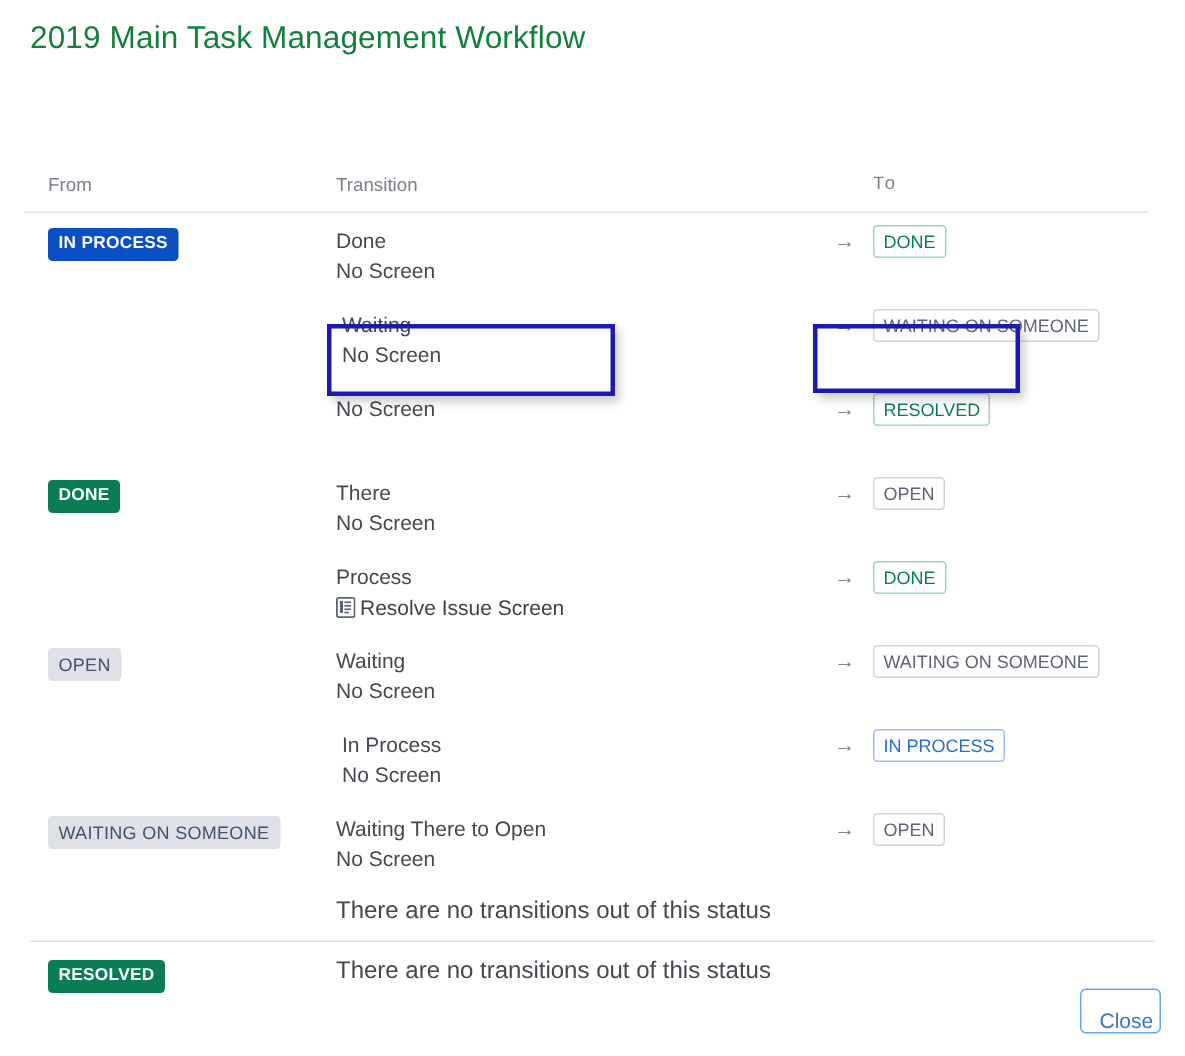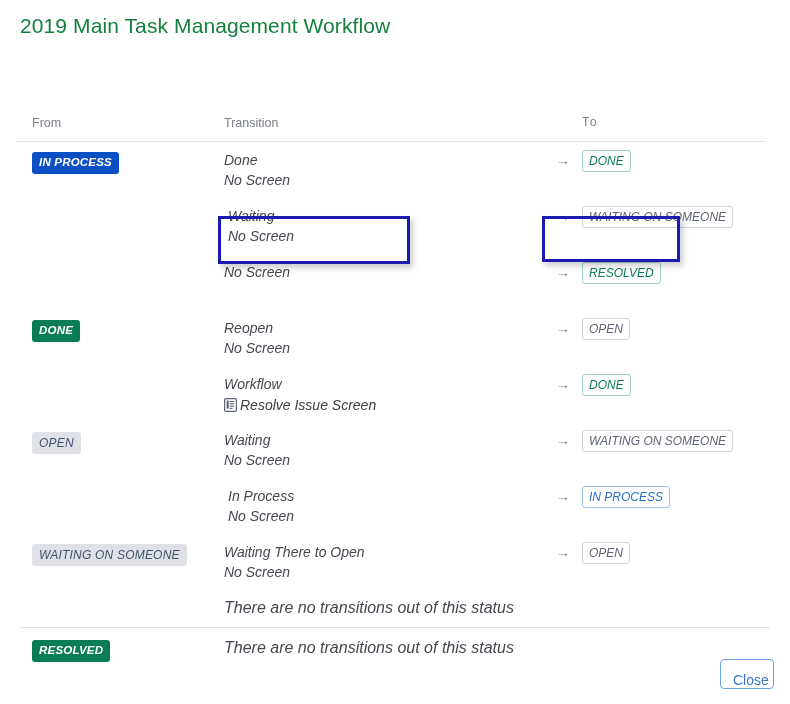--- a/index.html
+++ b/index.html
@@ -49,21 +49,21 @@
     font-size: 12.5px;
     color: #7b808a;
     font-weight: 400;
     white-space: nowrap;
   }
   .col-head.c-from       { left: 16px; }
   .col-head.c-transition { left: 208px; }
   .col-head.c-to         { left: 566px; font-family: Liberation Mono, monospace; }
 
   
-  .status-group { position: relative; font-style: italic; }
+  .status-group { position: relative; }
 
   .trow {
     position: relative;
     min-height: 56px;
   }
   .trow.compact { min-height: 40px; }
 
   .cell-from {
     position: absolute;
     left: 16px;
@@ -255,32 +255,32 @@
           <div class="cell-to">
             <span class="arrow">→</span>
             <span class="badge-out o-green">RESOLVED</span>
           </div>
         </div>
       </div>
       <div class="status-group">
         <div class="trow">
           <div class="cell-from"><span class="badge b-green">DONE</span></div>
           <div class="cell-transition">
-            <div class="trans-name">Reopen</div>
+            <div class="trans-name">There</div>
             <div class="trans-screen">No Screen</div>
           </div>
           <div class="cell-to">
             <span class="arrow">→</span>
             <span class="badge-out o-grey">OPEN</span>
           </div>
         </div>
         <div class="trow">
           <div class="cell-from"></div>
           <div class="cell-transition">
-            <div class="trans-name">Workflow</div>
+            <div class="trans-name">Process</div>
             <div class="trans-screen"><span class="screen-icon"><svg width="13" height="14" viewBox="0 0 13 14" aria-hidden="true">
                   <rect x="0.6" y="0.6" width="11.8" height="12.8" rx="1.2" fill="#ffffff" stroke="#5e6572" stroke-width="1.2"></rect>
                   <rect x="2.6" y="2.6" width="2.1" height="8.0" fill="#5e6572"></rect>
                   <rect x="5.6" y="3.0" width="4.4" height="1.1" fill="#5e6572"></rect>
                   <rect x="5.6" y="5.3" width="4.4" height="1.1" fill="#5e6572"></rect>
                   <rect x="5.6" y="7.6" width="4.4" height="1.1" fill="#5e6572"></rect>
                   <rect x="5.6" y="9.8" width="3.0" height="1.1" fill="#5e6572"></rect>
                 </svg></span><a class="screen-link" href="#">Resolve Issue Screen</a></div>
           </div>
           <div class="cell-to">

